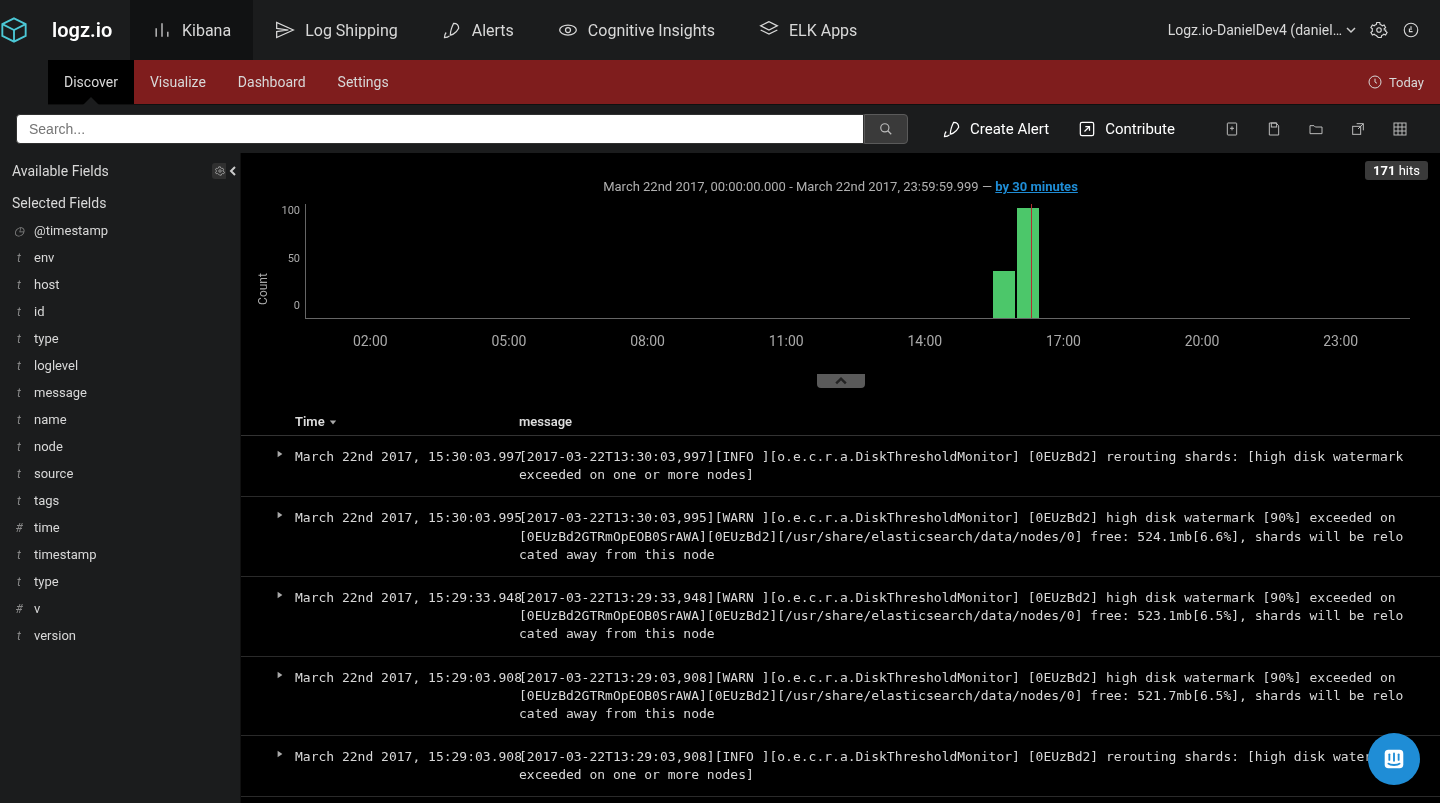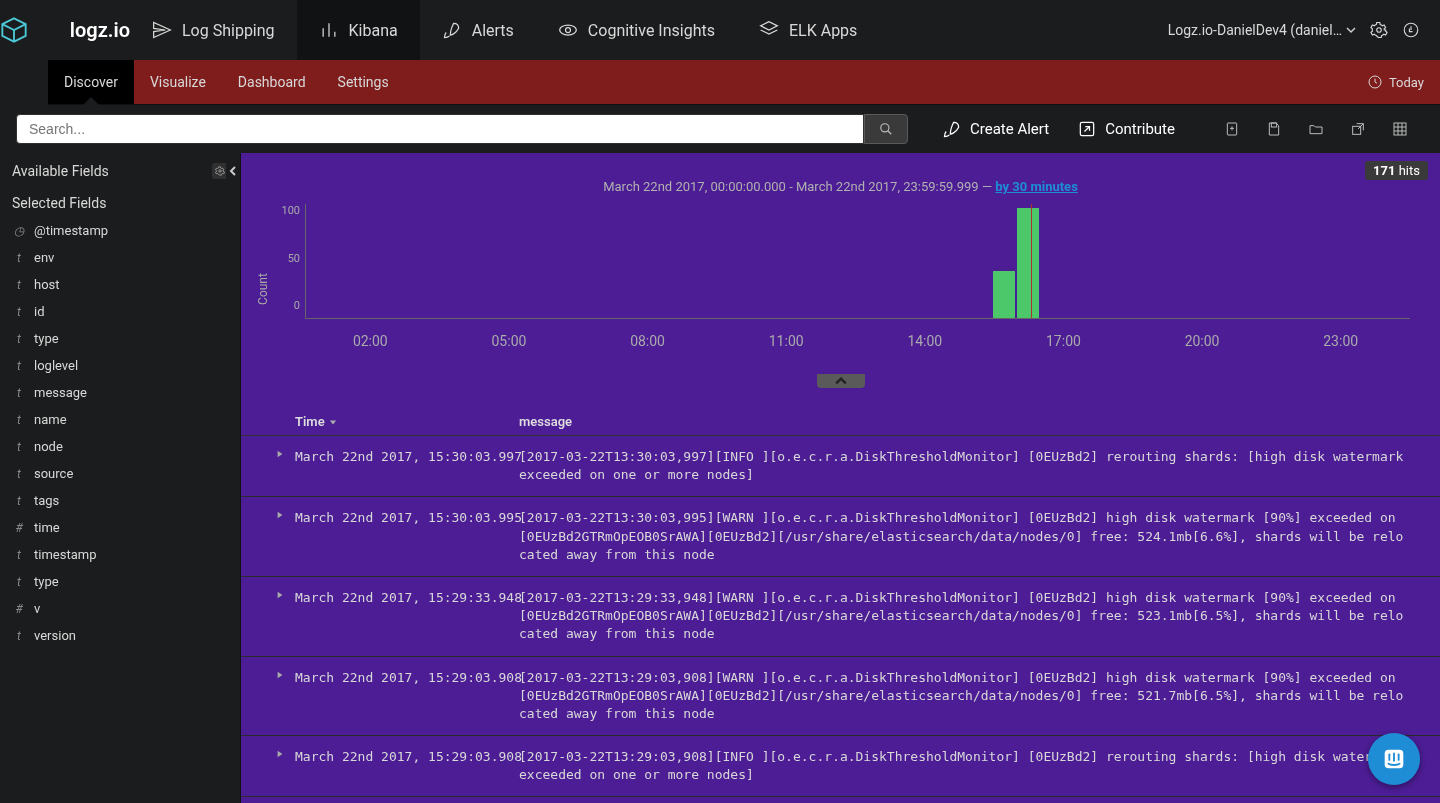--- a/index.html
+++ b/index.html
@@ -1,19 +1,19 @@
 <!DOCTYPE html>
 <html><head>
 <meta charset="utf-8">
 <style>
   * { box-sizing: border-box; margin: 0; padding: 0; }
   body { font-family: -apple-system, BlinkMacSystemFont, "Segoe UI", Roboto, Helvetica, Arial, sans-serif; background: #1b1c1d; color: #d8d8d8; width: 1440px; height: 803px; overflow: hidden; font-size: 13px; }
   
   .topnav { height: 60px; background: #1b1c1d; display: flex; align-items: center; padding: 0 0; }
-  .logo { width: 130px; display: flex; align-items: center; justify-content: space-between; gap: 24px; color: #fff; font-size: 20px; font-weight: 600; }
+  .logo { width: 130px; display: flex; align-items: center; justify-content: flex-start; gap: 24px; color: #fff; font-size: 20px; font-weight: 600; }
   .logo svg { width: 28px; height: 28px; }
   .nav-items { display: flex; align-items: center; height: 100%; }
   .nav-item { display: flex; align-items: center; gap: 10px; padding: 0 22px; height: 100%; color: #d8d8d8; font-size: 16px; cursor: pointer; }
   .nav-item.active { background: #111213; }
   .nav-item svg { width: 20px; height: 20px; stroke: #d8d8d8; fill: none; stroke-width: 1.5; }
   .topnav-right { margin-left: auto; display: flex; align-items: center; gap: 14px; padding-right: 20px; }
   .account-dd { color: #d8d8d8; font-size: 14px; cursor: pointer; display: flex; align-items: center; gap: 4px;}
   .icon-btn { width: 18px; height: 18px; color: #d8d8d8; cursor: pointer; display:flex; align-items:center; justify-content:center;}
   .icon-btn svg { width: 18px; height: 18px; stroke: #d8d8d8; fill: none; stroke-width: 1.5;}
   
@@ -38,21 +38,21 @@
   
   .sidebar { width: 240px; background: #1b1c1d; position: relative; overflow-y: auto; }
   .collapse-handle { position: absolute; right: 0; top: 8px; width: 14px; height: 20px; background: #1b1c1d; color: #ccc; cursor: pointer; display: flex; align-items: center; justify-content: center; }
   .collapse-handle svg{width:10px;height:10px;stroke:#ccc;fill:none;stroke-width:2;}
   .sb-heading { font-size: 14px; color: #d8d8d8; padding: 10px 12px 6px; display:flex; align-items:center; justify-content:space-between;}
   .sb-gear { width:16px; height:16px; cursor:pointer; display:flex; align-items:center; justify-content:center; background:#303030; border-radius:3px; padding:3px;}
   .sb-gear svg{width:12px;height:12px;stroke:#ccc;fill:none;stroke-width:1.5;}
   .field { padding: 6px 12px; display: flex; align-items: center; gap: 8px; font-size: 13px; color: #d8d8d8; cursor: pointer; }
   .field .ftype { width: 14px; text-align: center; color: #888; font-style: italic; font-size: 12px; }
   
-  .content { flex: 1; background: #4c1d95; border-left: 1px solid #101010; overflow:hidden; position:relative;}
+  .content { flex: 1; background: #000000; border-left: 1px solid #101010; overflow:hidden; position:relative;}
   .hits-badge { position: absolute; right: 12px; top: 8px; background: #3a3a3a; color: #fff; padding: 2px 8px; border-radius: 3px; font-size: 13px; }
   .hits-badge b { font-weight:700;}
   .timerange { text-align: center; color: #b0b0b0; font-size: 13px; padding: 26px 0 10px; }
   .timerange a { color: #1f8dd6; text-decoration: underline; font-weight: bold; }
   
   .chart-wrap { padding: 0 30px 10px 60px; position: relative; height: 170px; }
   .chart-ylabel { position: absolute; left: 6px; top: 50%; transform: translateY(-50%) rotate(-90deg); color: #aaa; font-size: 12px; }
   .chart-area { position: relative; height: 115px; border-left: 1px solid #666; border-bottom: 1px solid #666; margin-left: 4px; }
   .ytick { position:absolute; right: calc(100% + 6px); font-size:11px; color:#aaa; transform: translateY(-50%);}
   .bar { position: absolute; bottom: 0; background: #4cc76a; width: 22px; }
@@ -88,33 +88,33 @@
     <svg viewBox="0 0 24 24">
         <g fill="none" stroke="#4cc8d6" stroke-width="1.6">
           <polygon points="12,2 22,7 22,17 12,22 2,17 2,7"></polygon>
           <polyline points="2,7 12,12 22,7"></polyline>
           <line x1="12" y1="12" x2="12" y2="22"></line>
         </g>
       </svg>
     <span>logz.io</span>
   </div>
   <div class="nav-items">
-    <div class="nav-item">
-      <svg viewBox="0 0 24 24">
-          <polygon points="2,21 22,12 2,3 2,10 16,12 2,14"></polygon>
-        </svg>
-      <span>Log Shipping</span>
-    </div>
     <div class="nav-item active">
       <svg viewBox="0 0 24 24">
           <line x1="5" y1="20" x2="5" y2="10"></line>
           <line x1="12" y1="20" x2="12" y2="4"></line>
           <line x1="19" y1="20" x2="19" y2="14"></line>
         </svg>
       <span>Kibana</span>
+    </div>
+    <div class="nav-item">
+      <svg viewBox="0 0 24 24">
+          <polygon points="2,21 22,12 2,3 2,10 16,12 2,14"></polygon>
+        </svg>
+      <span>Log Shipping</span>
     </div>
     <div class="nav-item">
       <svg viewBox="0 0 24 24">
           <path d="M5 15c-2 2-2 6-2 6s4 0 6-2"></path>
           <path d="M14 4c4 0 6 2 6 6-4 8-10 8-10 8s0-6 4-14z"></path>
         </svg>
       <span>Alerts</span>
     </div>
     <div class="nav-item">
       <svg viewBox="0 0 24 24">

